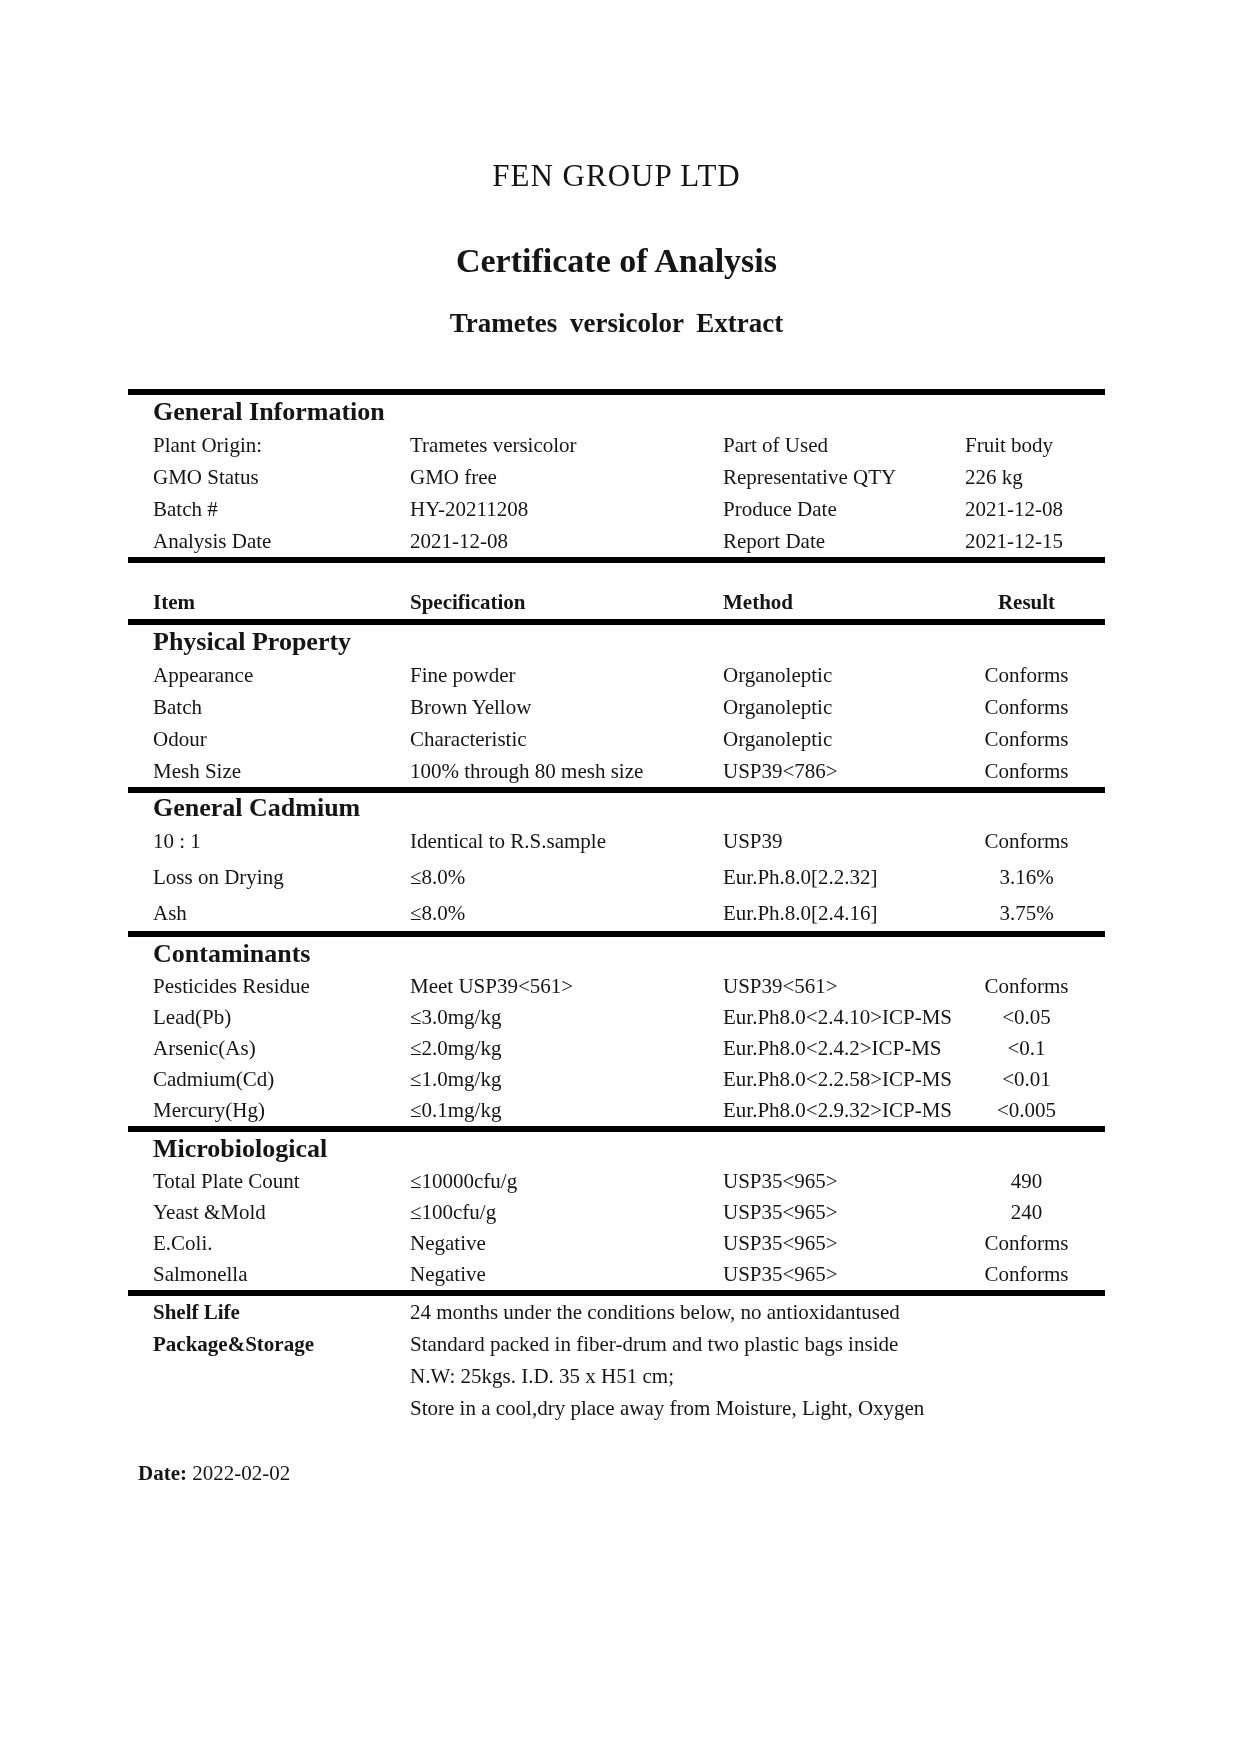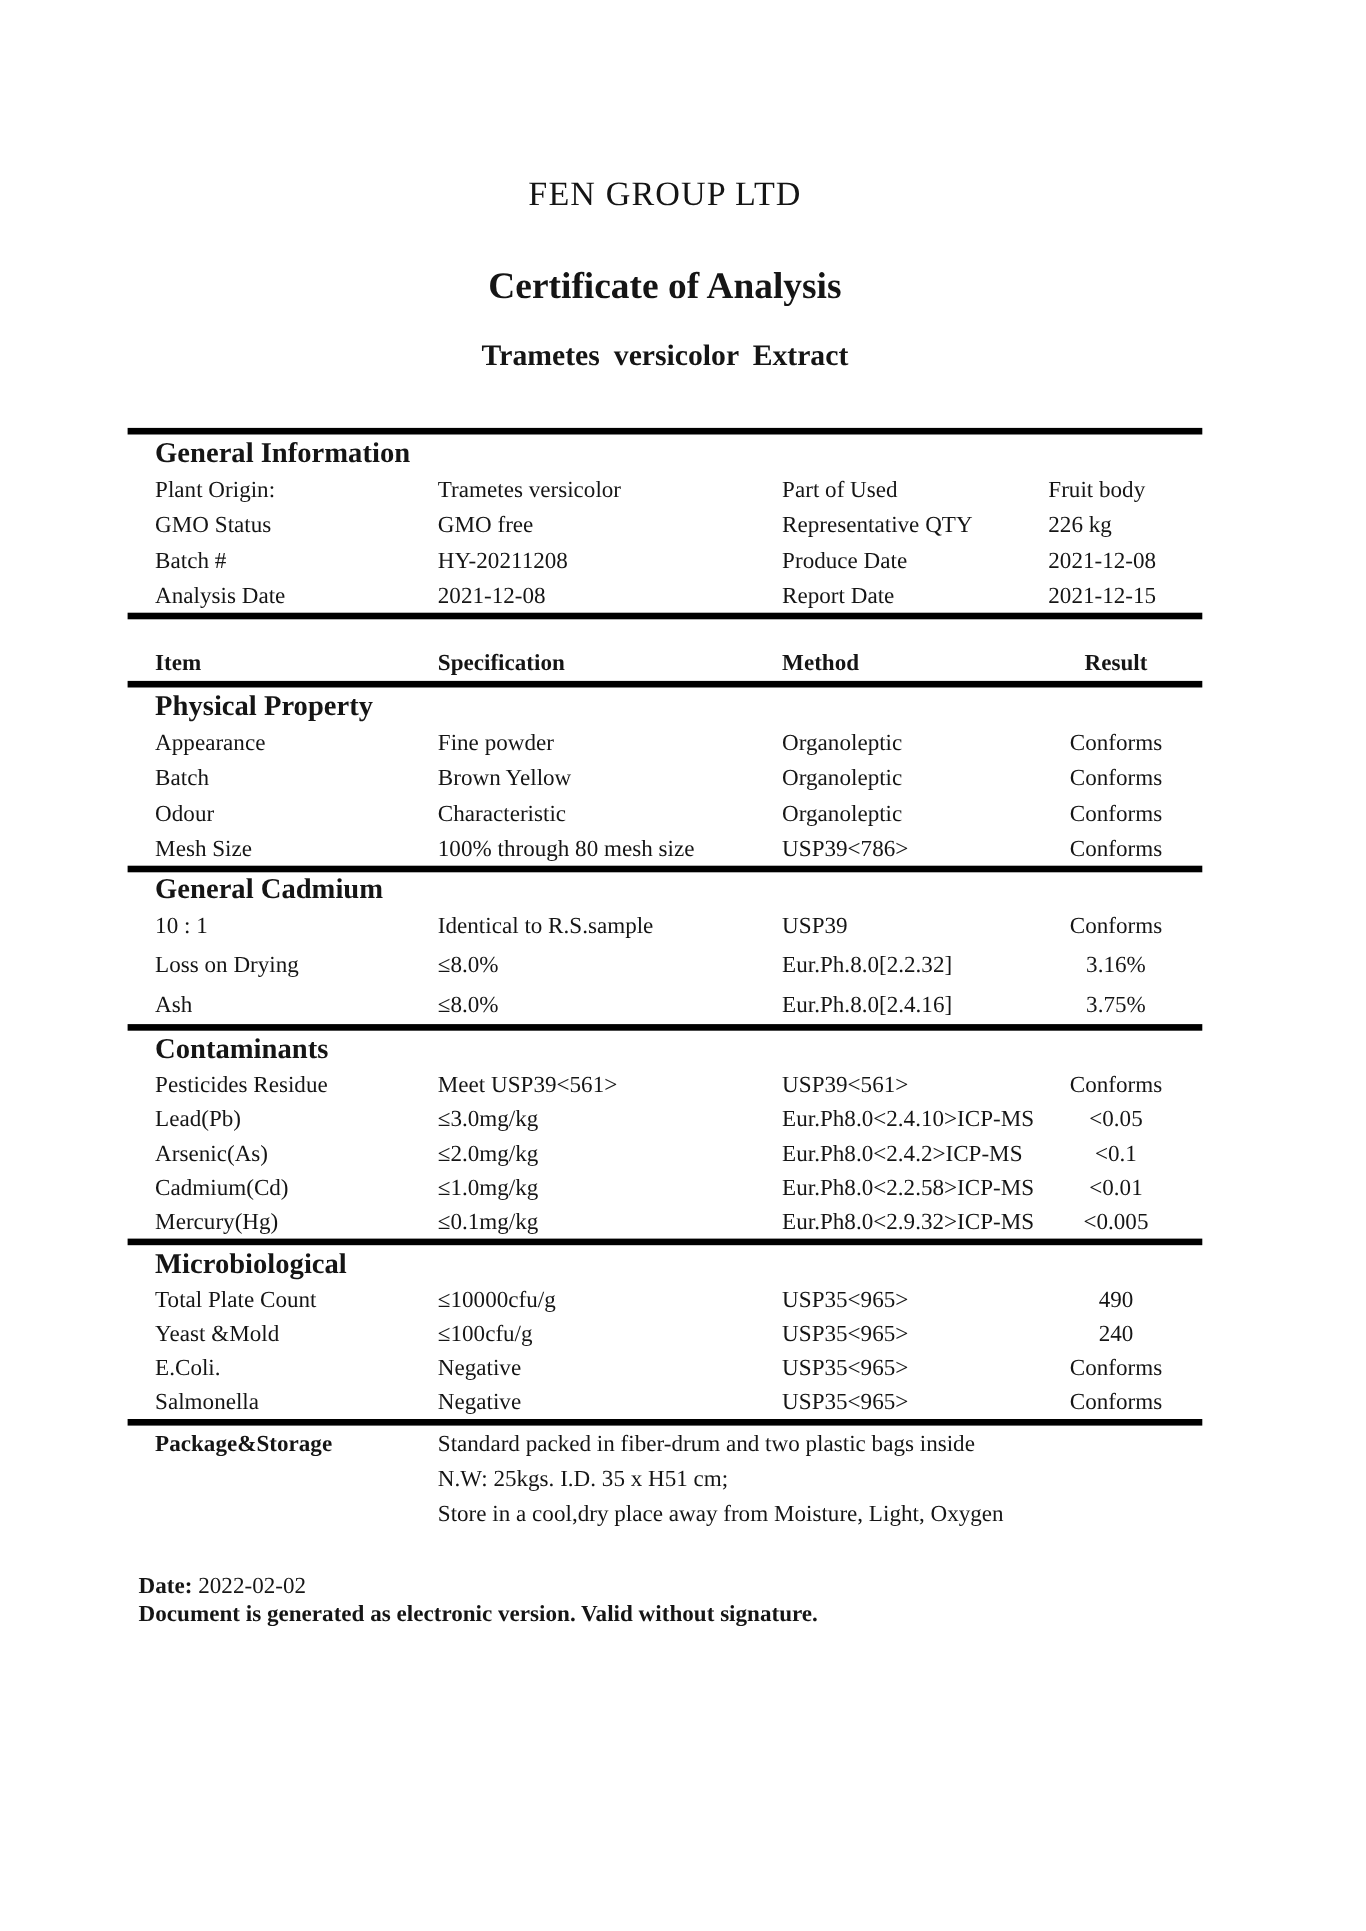--- a/index.html
+++ b/index.html
@@ -5,21 +5,21 @@
   * { margin:0; padding:0; box-sizing:border-box; }
   html,body { background:#ffffff; }
   .page {
     position:relative;
     width:1242px; height:1755px;
     background:#ffffff;
     color:#151515;
     font-family:"Liberation Serif","DejaVu Serif",serif;
     overflow:hidden;
   }
-  .content { position:absolute; left:116px; top:0; width:977px; }
+  .content { position:absolute; left:128px; top:0; width:977px; }
 
   .company  { margin-top:158px; font-size:31px; text-align:center; letter-spacing:1px; }
   .coa-title{ margin-top:48px;  font-size:34px; font-weight:bold; text-align:center; }
   .product  { margin-top:28px;  font-size:27px; font-weight:bold; text-align:center; word-spacing:6px; }
 
   .rule { height:6px; background:#000; }
   .rule-top { margin-top:50px; }
 
   .sec-heading { font-weight:bold; font-size:26px; line-height:34px; padding-left:25px; }
   .sec-heading.compact { line-height:30px; }
@@ -196,34 +196,37 @@
     <div class="spec-row r31">
       <span>Salmonella</span>
       <span>Negative</span>
       <span>USP35&lt;965&gt;</span>
       <span class="result">Conforms</span>
     </div>
 
     <div class="rule"></div>
 
     <div class="storage-row">
+      <span class="label">Shelf Life</span>
+      <span>24 months under the conditions below, no antioxidantused</span>
+    </div>
+    <div class="storage-row">
       <span class="label">Package&amp;Storage</span>
       <span>Standard packed in fiber-drum and two plastic bags inside</span>
     </div>
     <div class="storage-row">
       <span class="label"></span>
       <span>N.W: 25kgs. I.D. 35 x H51 cm;</span>
     </div>
     <div class="storage-row">
       <span class="label"></span>
       <span>Store in a cool,dry place away from Moisture, Light, Oxygen</span>
     </div>
 
     <div class="footer">
       <div>
         <span class="bold">Date:</span>
         <span>2022-02-02</span>
       </div>
-      <div class="bold">Document is generated as electronic version. Valid without signature.</div>
     </div>
 
   </div>
 </div>
 
 </body></html>

